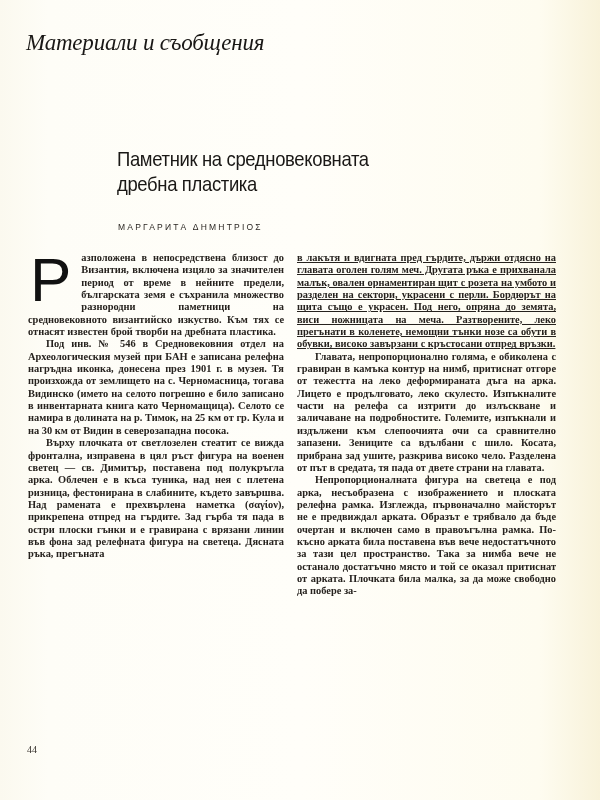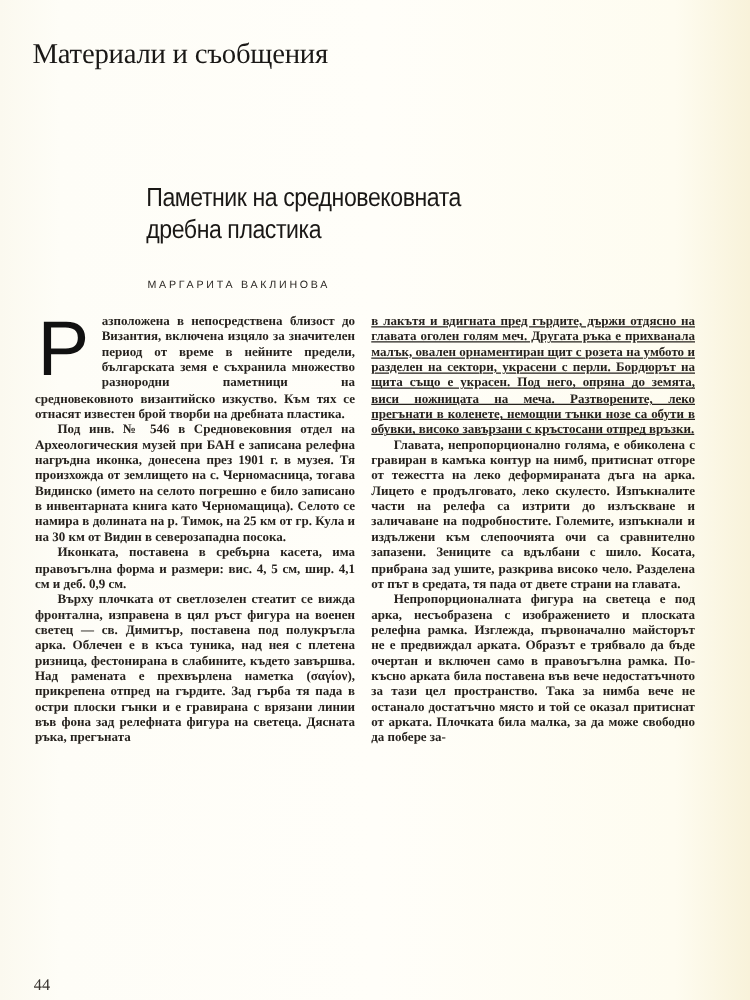--- a/index.html
+++ b/index.html
@@ -9,21 +9,21 @@
     font-family: "Liberation Serif", "DejaVu Serif", serif;
     color: #1c1a17;
     position: relative;
   }
   .page {
     position: absolute; left: 0; top: 0; width: 600px; height: 800px;
     background: linear-gradient(to right, #fbf9ef 0%, #fefdf7 8%, #fffef9 50%, #fefcf0 90%, #f8f2da 100%);
   }
   .section-header {
     position: absolute; left: 26px; top: 30px;
-    font-size: 23px; letter-spacing: -0.2px;
+    font-style: italic; font-size: 23px; letter-spacing: -0.2px;
     color: #1a1816;
   }
   .article-title {
     position: absolute; left: 117px; top: 146px;
     font-family: "Liberation Sans", "DejaVu Sans", sans-serif;
     font-size: 21px; line-height: 25px; letter-spacing: -0.4px;
     transform: scaleX(0.88); transform-origin: left top;
     color: #1a1816;
   }
   .author {
@@ -43,42 +43,41 @@
   .col p { margin: 0; text-indent: 18px; }
   .col p.first { text-indent: 0; }
   .col p.cont { text-indent: 0; text-decoration: underline; }
   .dropcap {
     float: left; font-size: 62px; line-height: 48px;
     height: 52px; margin: 4px 10px 0 2px;
     font-family: "Liberation Sans", "DejaVu Sans", sans-serif;
     font-weight: normal; color: #111;
   }
   .page-number {
-    position: absolute; left: 27px; top: 780px;
-    font-size: 13px; color: #3a3530;
+    position: absolute; left: 27px; top: 744px;
+    font-size: 10px; color: #3a3530;
   }
 </style>
 </head>
 <body>
 
 <div class="page">
 
   <div class="section-header">Материали и съобщения</div>
 
   <div class="article-title">
     <div>Паметник на средновековната</div>
     <div>дребна пластика</div>
   </div>
 
-  <div class="author">МАРГАРИТА ВАКЛИНОВА</div>
+  <div class="author">МАРГАРИТА ΔΗΜΗΤΡΙΟΣ</div>
 
   <div class="col col-left">
     <p class="first"><span class="dropcap">Р</span><span>азположена в непосредствена близост до Византия, включена изцяло за значителен период от време в нейните предели, българската земя е съхранила множество разнородни паметници на средновековното византийско изкуство. Към тях се отнасят известен брой творби на дребната пластика.</span></p>
     <p>Под инв. № 546 в Средновековния отдел на Археологическия музей при БАН е записана релефна нагръдна иконка, донесена през 1901 г. в музея. Тя произхожда от землището на с. Черномасница, тогава Видинско (името на селото погрешно е било записано в инвентарната книга като Черномащица). Селото се намира в долината на р. Тимок, на 25 км от гр. Кула и на 30 км от Видин в северозападна посока.</p>
-    <p>Иконката, поставена в сребърна касета, има правоъгълна форма и размери: вис. 4, 5 см, шир. 4,1 см и деб. 0,9 см.</p>
     <p>Върху плочката от светлозелен стеатит се вижда фронтална, изправена в цял ръст фигура на военен светец — св. Димитър, поставена под полукръгла арка. Облечен е в къса туника, над нея с плетена ризница, фестонирана в слабините, където завършва. Над рамената е прехвърлена наметка (σαγίον), прикрепена отпред на гърдите. Зад гърба тя пада в остри плоски гънки и е гравирана с врязани линии във фона зад релефната фигура на светеца. Дясната ръка, прегъната</p>
   </div>
 
   <div class="col col-right">
     <p class="cont">в лакътя и вдигната пред гърдите, държи отдясно на главата оголен голям меч. Другата ръка е прихванала малък, овален орнаментиран щит с розета на умбото и разделен на сектори, украсени с перли. Бордюрът на щита също е украсен. Под него, опряна до земята, виси ножницата на меча. Разтворените, леко прегънати в коленете, немощни тънки нозе са обути в обувки, високо завързани с кръстосани отпред връзки.</p>
     <p>Главата, непропорционално голяма, е обиколена с гравиран в камъка контур на нимб, притиснат отгоре от тежестта на леко деформираната дъга на арка. Лицето е продълговато, леко скулесто. Изпъкналите части на релефа са изтрити до излъскване и заличаване на подробностите. Големите, изпъкнали и издължени към слепоочията очи са сравнително запазени. Зениците са вдълбани с шило. Косата, прибрана зад ушите, разкрива високо чело. Разделена от път в средата, тя пада от двете страни на главата.</p>
     <p>Непропорционалната фигура на светеца е под арка, несъобразена с изображението и плоската релефна рамка. Изглежда, първоначално майсторът не е предвиждал арката. Образът е трябвало да бъде очертан и включен само в правоъгълна рамка. По-късно арката била поставена във вече недостатъчното за тази цел пространство. Така за нимба вече не останало достатъчно място и той се оказал притиснат от арката. Плочката била малка, за да може свободно да побере за-</p>
   </div>
 
   <div class="page-number">44</div>

